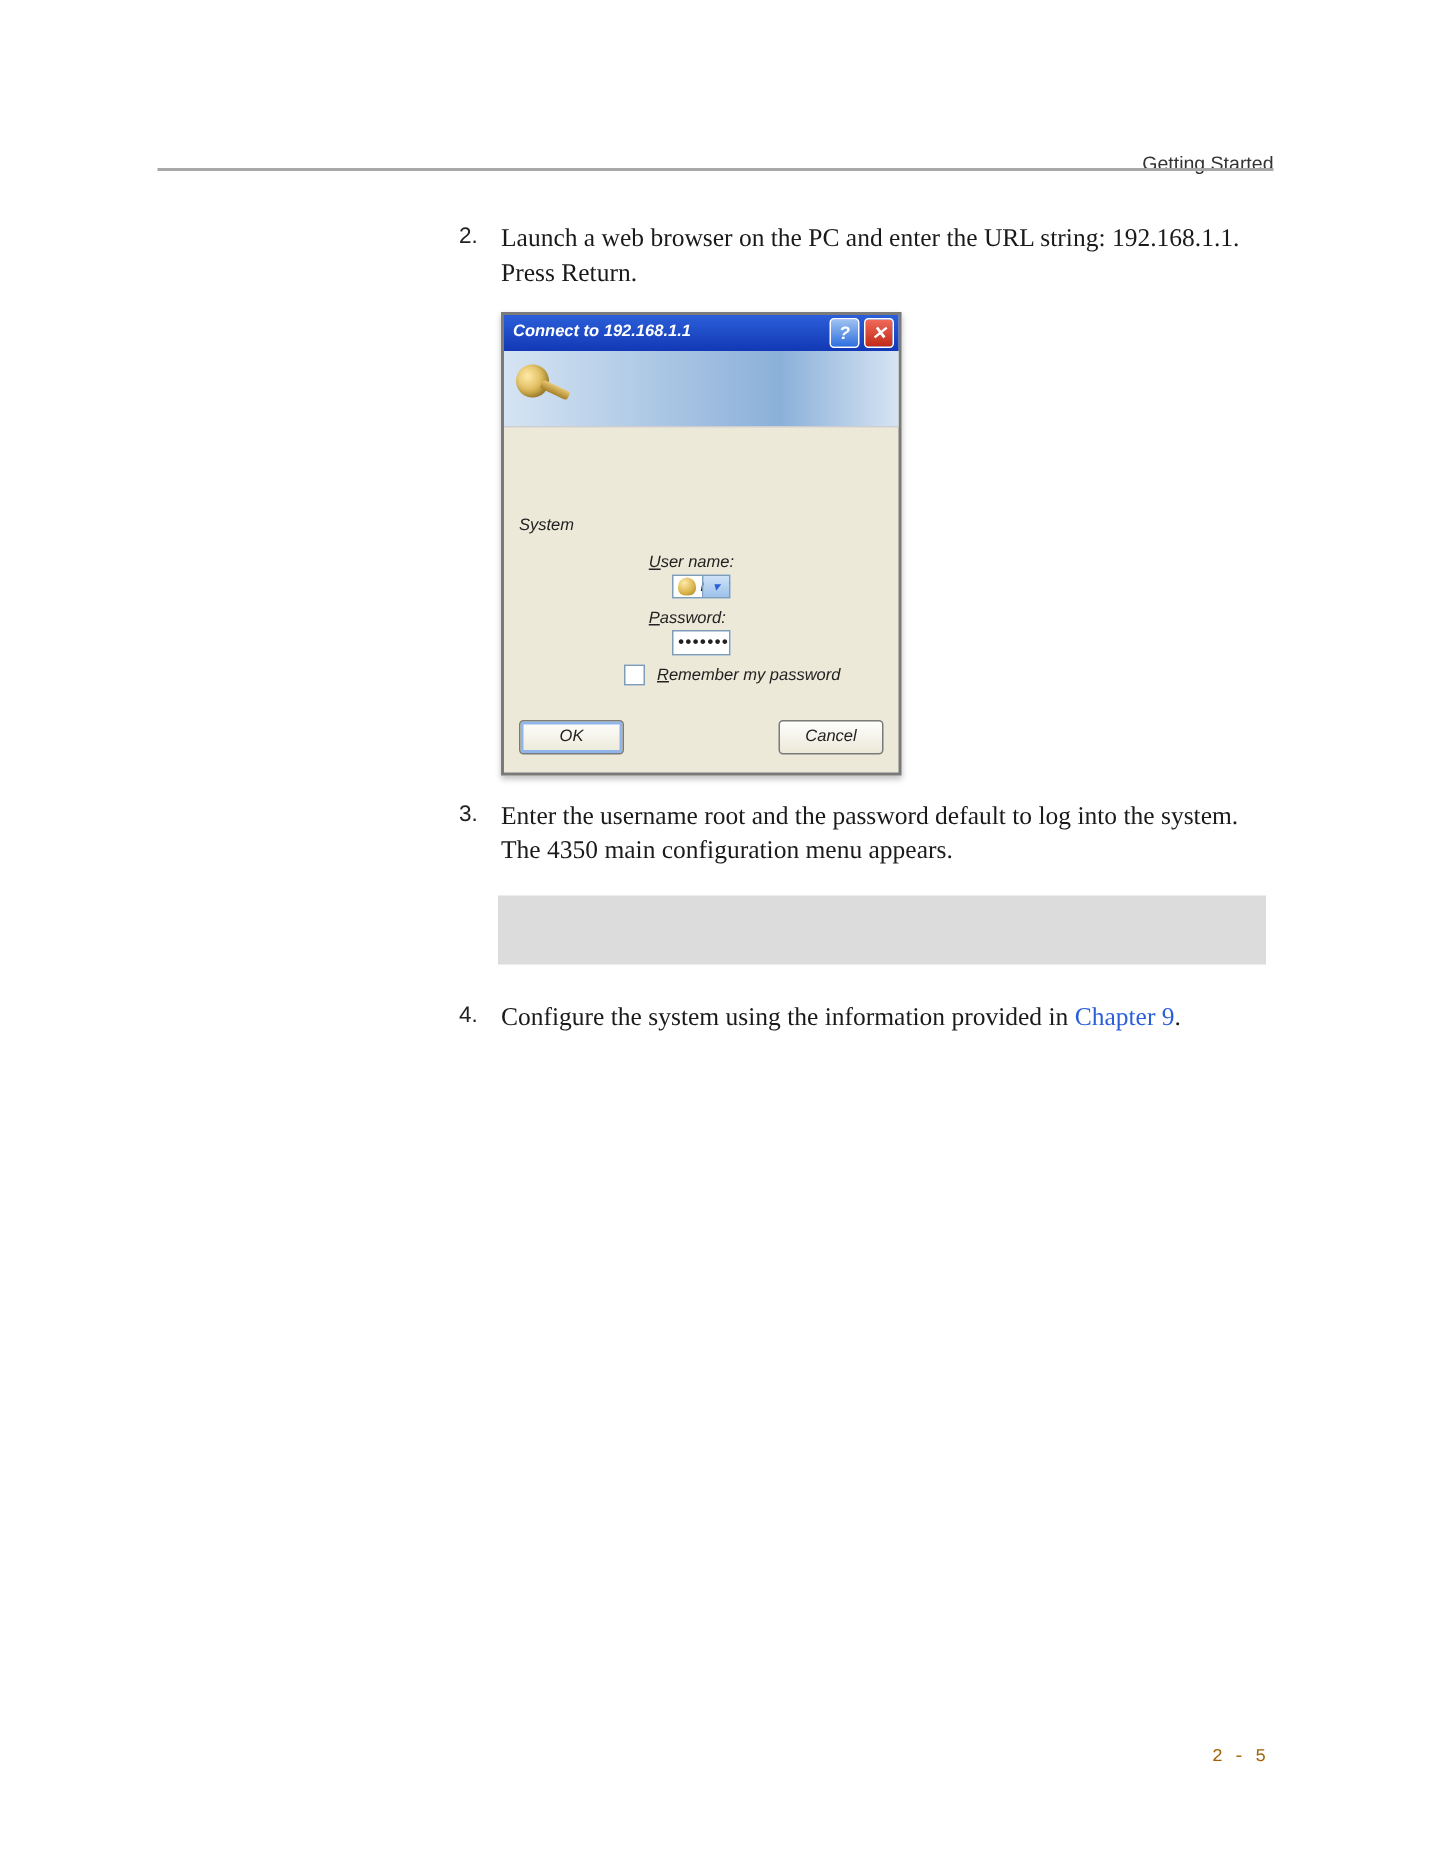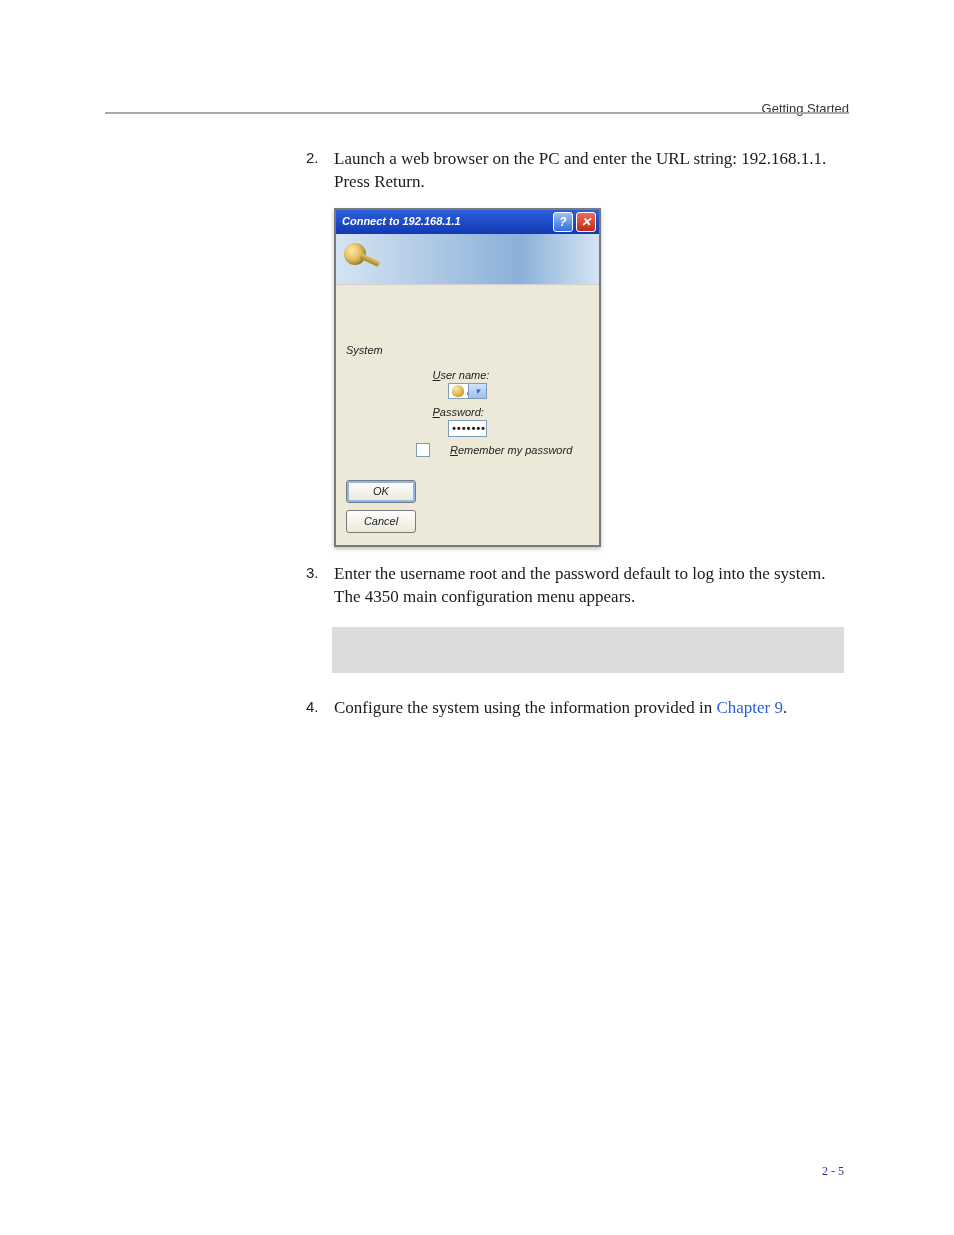--- a/index.html
+++ b/index.html
@@ -135,44 +135,44 @@
     border-radius:50% 50% 40% 40%;
   }
   .combo .arrow{
     position:absolute;right:0;top:0;bottom:0;width:17px;
     background:linear-gradient(#cfe3f8,#9ec1ea);
     border-left:1px solid #7e9db9;
     display:flex;align-items:center;justify-content:center;
     color:#2b5fd9;font-size:9px;
   }
   .pw .dots{letter-spacing:1px;font-weight:900;}
-  .chkrow{display:flex;align-items:flex-start;margin:6px 0 0 70px;gap:20px;}
+  .chkrow{display:flex;align-items:flex-start;margin:6px 0 0 70px;gap:8px;}
   .chk{
     width:12px;height:12px;border:1px solid #7e9db9;background:#fff;
   }
   .remember .u{text-decoration:underline;}
-  .btns{display:flex;gap:7px;justify-content:space-between;margin-top:22px;flex-direction:column;}
+  .btns{display:flex;gap:7px;justify-content:space-between;margin-top:22px;}
   .btn{
     width:68px;height:21px;
     border:1px solid #7a7a7a;border-radius:3px;
     background:linear-gradient(#fefefe,#ece9d8);
     display:flex;align-items:center;justify-content:center;
     font-size:11px;
   }
   .btn.default{box-shadow:0 0 0 2px #8fb6ea inset;}
   .note-block{
     background:#dcdcdc;
     height:46px;
     margin:18px 0 24px -2px;
   }
   .footer{
     position:absolute;
     bottom:56px;right:110px;
-    font-family:Liberation Serif, serif;
-    font-size:12px;color:#4c1d95;
+    font-family:Liberation Mono, monospace;
+    font-size:12px;color:#a16207;
   }
 </style>
 </head>
 <body>
 
 <div class="running-head">Getting Started</div>
 <div class="top-rule"></div>
 
 <div class="content">
   <ol class="steps">

